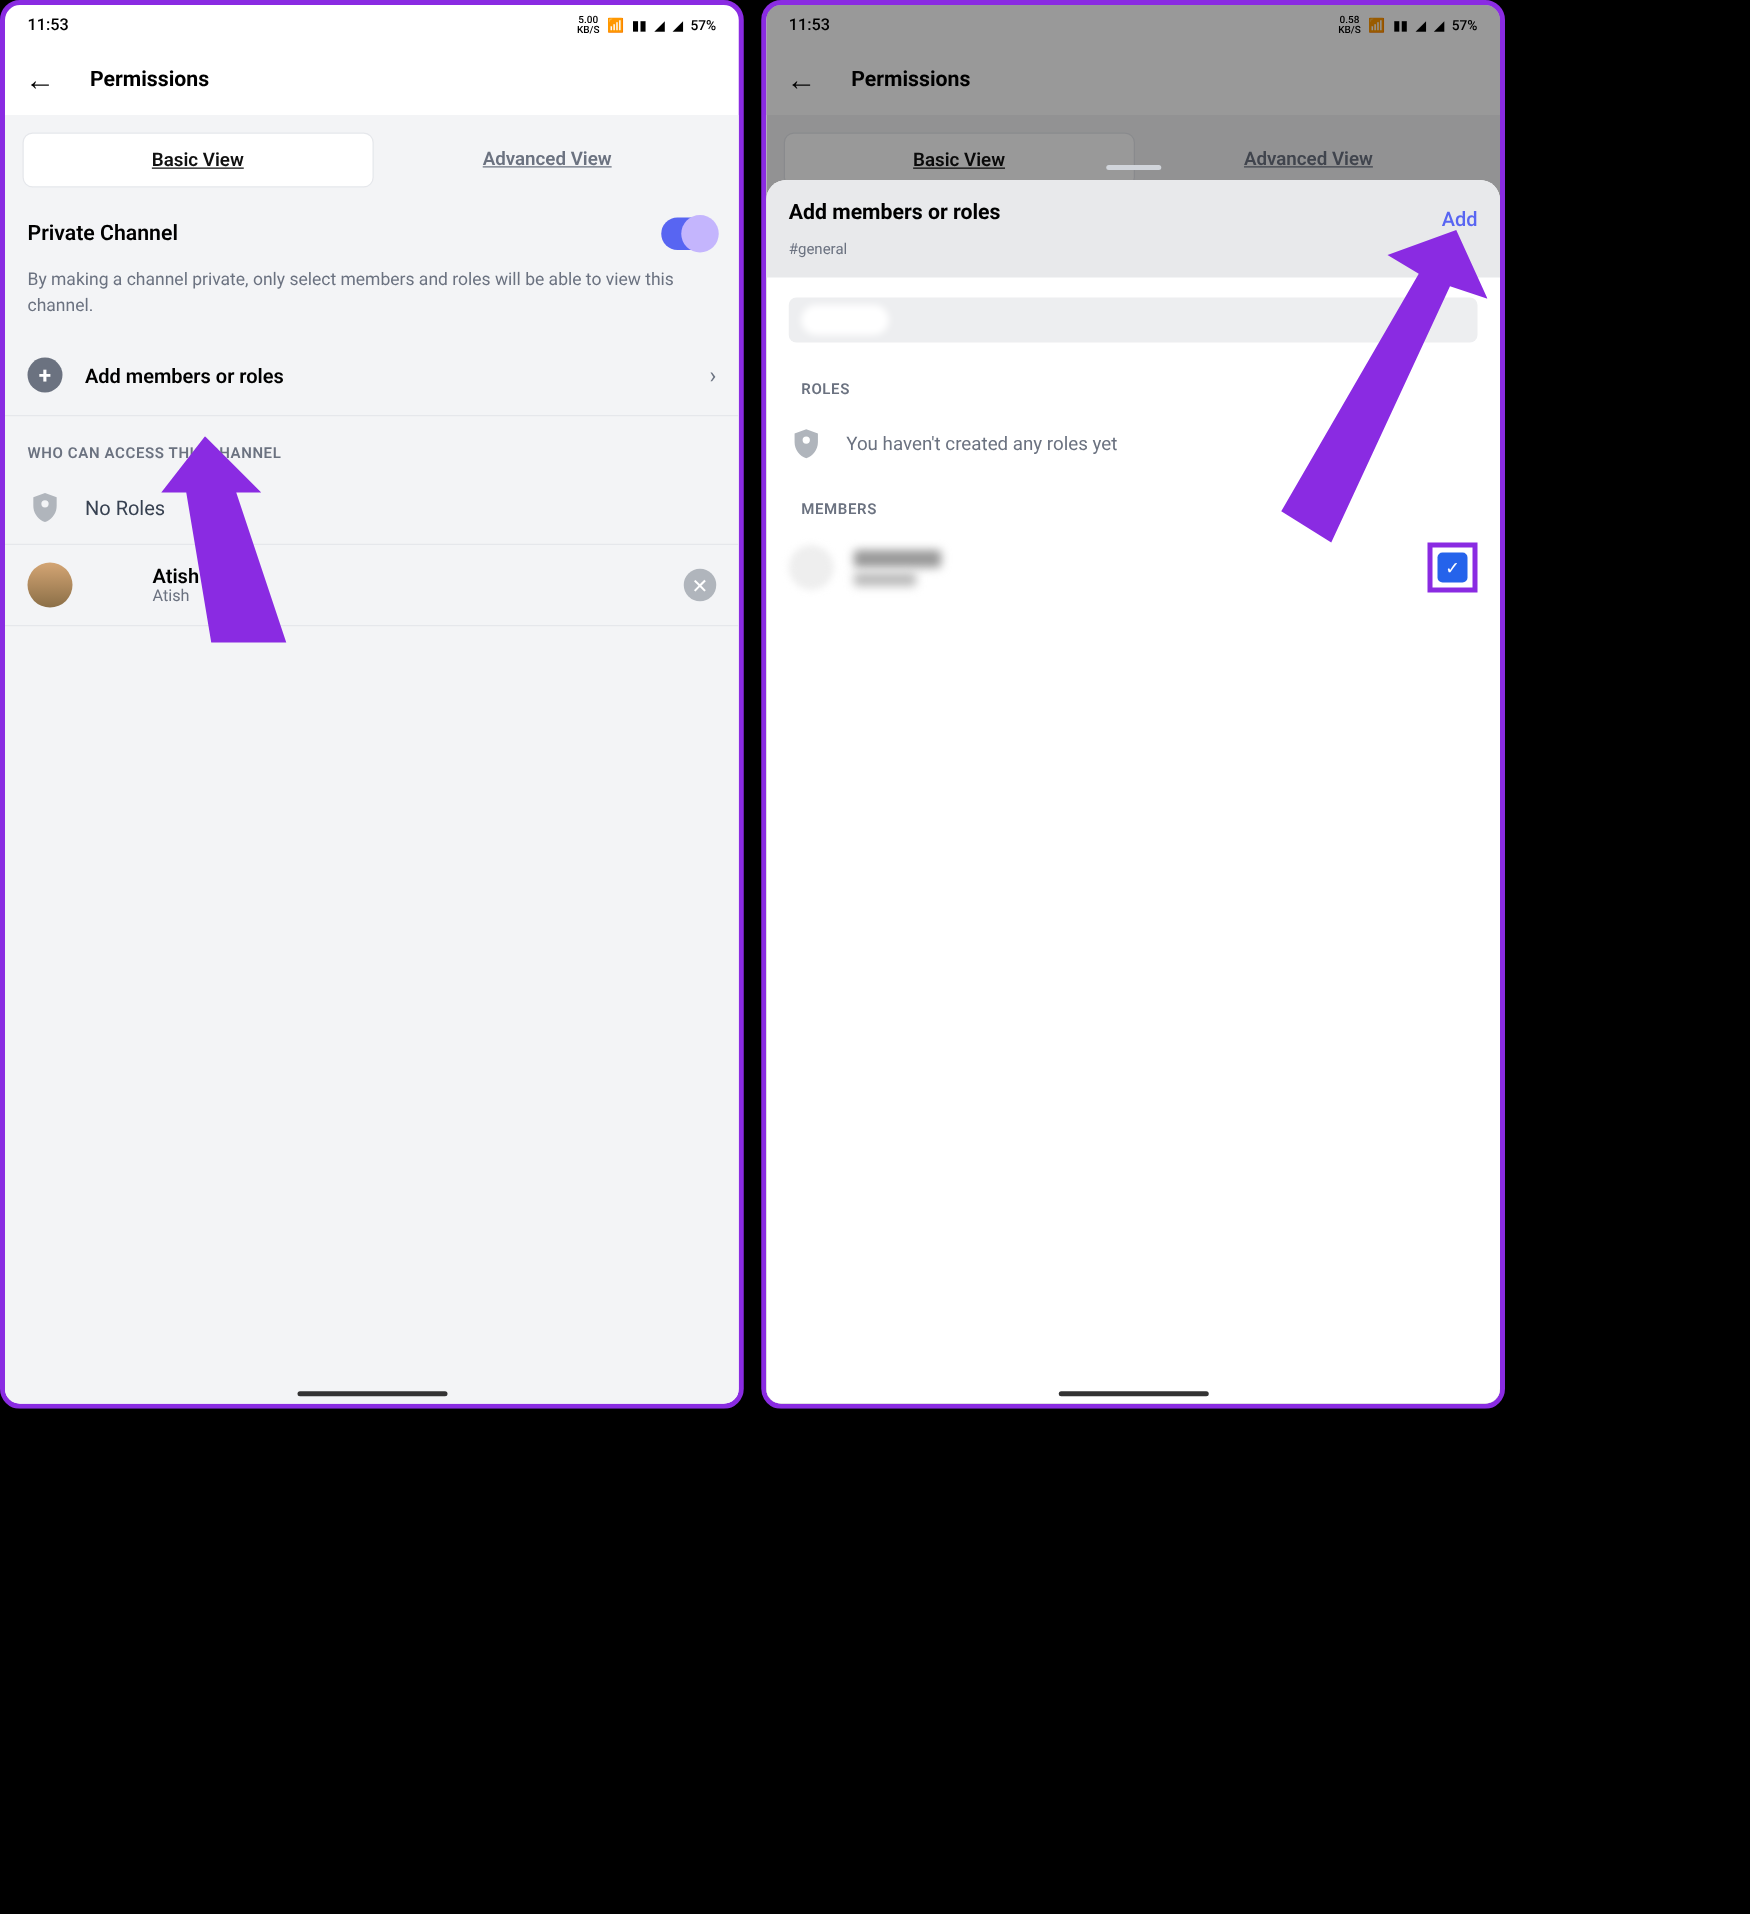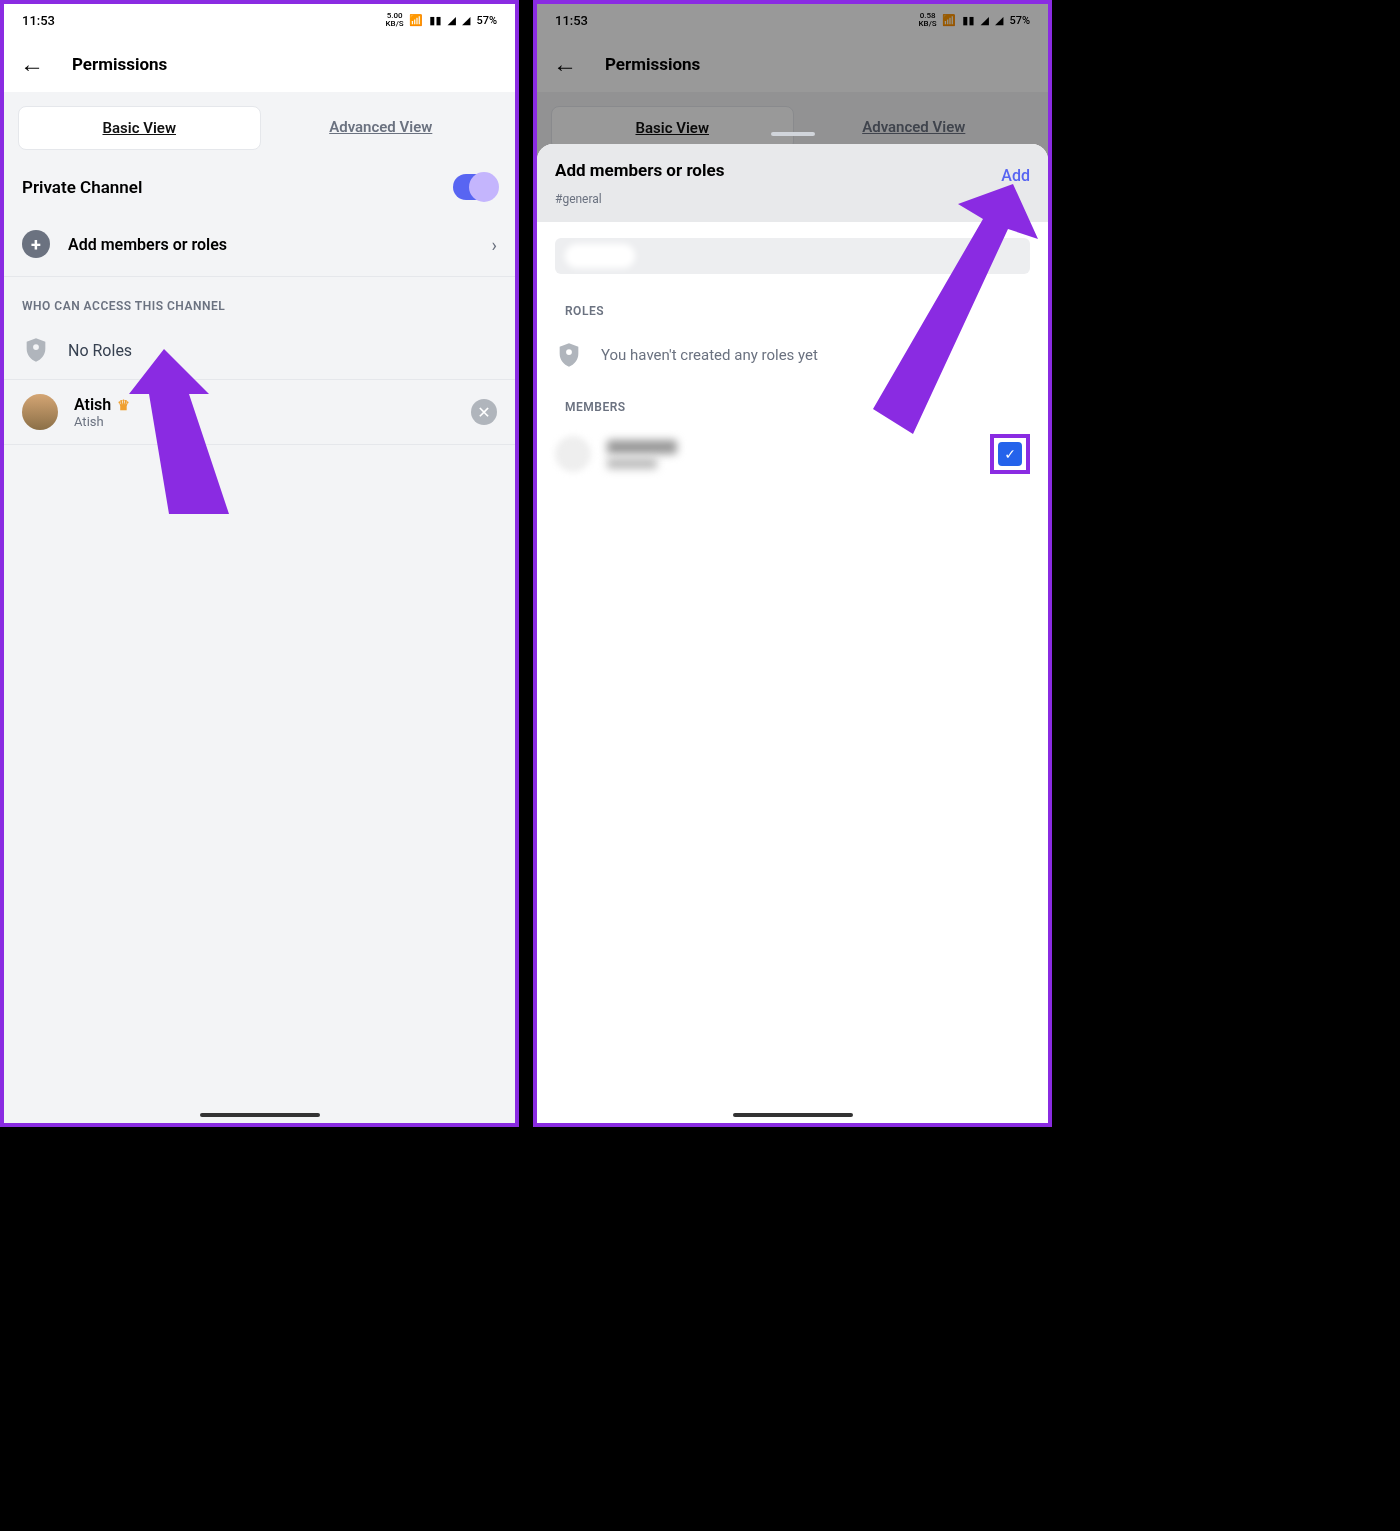--- a/index.html
+++ b/index.html
@@ -1,17 +1,17 @@
 <!DOCTYPE html>
 <html><head>
 <meta charset="utf-8">
 <style>
 * { margin:0; padding:0; box-sizing:border-box; font-family:-apple-system,BlinkMacSystemFont,"Segoe UI",Roboto,sans-serif; }
 body { background:#000; display:flex; gap:14px; padding:0; }
-.phone { width:519px; height:1127px; background:#fff; border:4px solid #8a2be2; border-radius:0; position:relative; overflow:hidden; }
+.phone { width:595px; height:1127px; background:#fff; border:4px solid #8a2be2; border-radius:16px; position:relative; overflow:hidden; }
 .status-bar { height:32px; display:flex; justify-content:space-between; align-items:center; padding:0 18px; font-size:13px; font-weight:500; }
 .status-right { display:flex; align-items:center; gap:6px; font-size:11px; }
 .kbs { font-size:8px; line-height:1; text-align:center; }
 .header { height:56px; display:flex; align-items:center; padding:0 16px; gap:28px; }
 .back-arrow { font-size:24px; cursor:pointer; }
 .header-title { font-size:17px; font-weight:700; }
 .body-area { background:#f3f4f6; height:calc(100% - 88px); }
 .tabs { display:flex; padding:14px 14px 0; gap:0; }
 .tab { flex:1; text-align:center; padding:12px 0; font-size:15px; font-weight:600; color:#6b7280; border-radius:8px; cursor:pointer;text-decoration:underline; }
 .tab.active { background:#fff; color:#111; border:1px solid #e5e7eb; }
@@ -24,21 +24,21 @@
 .add-row { display:flex; align-items:center; padding:18px; gap:18px; cursor:pointer; border-bottom:1px solid #e5e7eb; position:relative; }
 .plus-circle { width:28px; height:28px; border-radius:50%; background:#6b7280; color:#fff; display:flex; align-items:center; justify-content:center; font-size:18px; font-weight:700; }
 .add-label { flex:1; font-size:16px; font-weight:600; }
 .chevron { color:#6b7280; font-size:18px; }
 .section-label { padding:22px 18px 8px; font-size:12px; font-weight:600; color:#6b7280; letter-spacing:0.5px; }
 .list-item { display:flex; align-items:center; padding:14px 18px; gap:18px; border-bottom:1px solid #e5e7eb; }
 .shield-icon { width:28px; height:30px; fill:#b0b5bc; }
 .list-label { font-size:16px; color:#374151; }
 .member-item { display:flex; align-items:center; padding:14px 18px; gap:16px; border-bottom:1px solid #e5e7eb; }
 .avatar { width:36px; height:36px; border-radius:50%; background:linear-gradient(#d4a574,#8b6f47); }
-.member-info { flex:1; }
+.member-info { flex:1;margin-left:48px; }
 .member-name { font-size:16px; font-weight:600; display:flex; align-items:center; gap:6px; }
 .crown { color:#f0a030; font-size:14px; }
 .member-sub { font-size:13px; color:#6b7280; }
 .remove-x { width:26px; height:26px; border-radius:50%; background:#b0b5bc; color:#fff; display:flex; align-items:center; justify-content:center; font-size:16px; cursor:pointer; }
 .home-indicator { position:absolute; bottom:6px; left:50%; transform:translateX(-50%); width:120px; height:4px; background:#333; border-radius:2px; }
 .arrow-annotation { position:absolute; pointer-events:none; }
 .arrow1 { left:110px; top:345px; }
 .arrow2 { right:10px; top:180px; }
 
 
@@ -83,20 +83,21 @@
   <div class="body-area">
     <div class="tabs">
       <div class="tab active">Basic View</div>
       <div class="tab">Advanced View</div>
     </div>
     <div class="section">
       <div class="private-row">
         <span class="private-title">Private Channel</span>
         <div class="toggle"></div>
       </div>
+      <div class="private-desc">By making a channel private, only select members and roles will be able to view this channel.</div>
     </div>
     <div class="add-row">
       <div class="plus-circle">+</div>
       <span class="add-label">Add members or roles</span>
       <span class="chevron">›</span>
     </div>
     <div class="section-label">WHO CAN ACCESS THIS CHANNEL</div>
     <div class="list-item">
       <svg class="shield-icon" viewBox="0 0 24 24">
           <path d="M12 2 L4 5 v6 c0 5 3.5 9.5 8 11 4.5-1.5 8-6 8-11 V5 L12 2z M12 7 a2.5 2.5 0 1 1 0 5 a2.5 2.5 0 0 1 0-5 M12 13 c-2 0-4 1-4 2.5 V17 h8 v-1.5 c0-1.5-2-2.5-4-2.5"></path>

